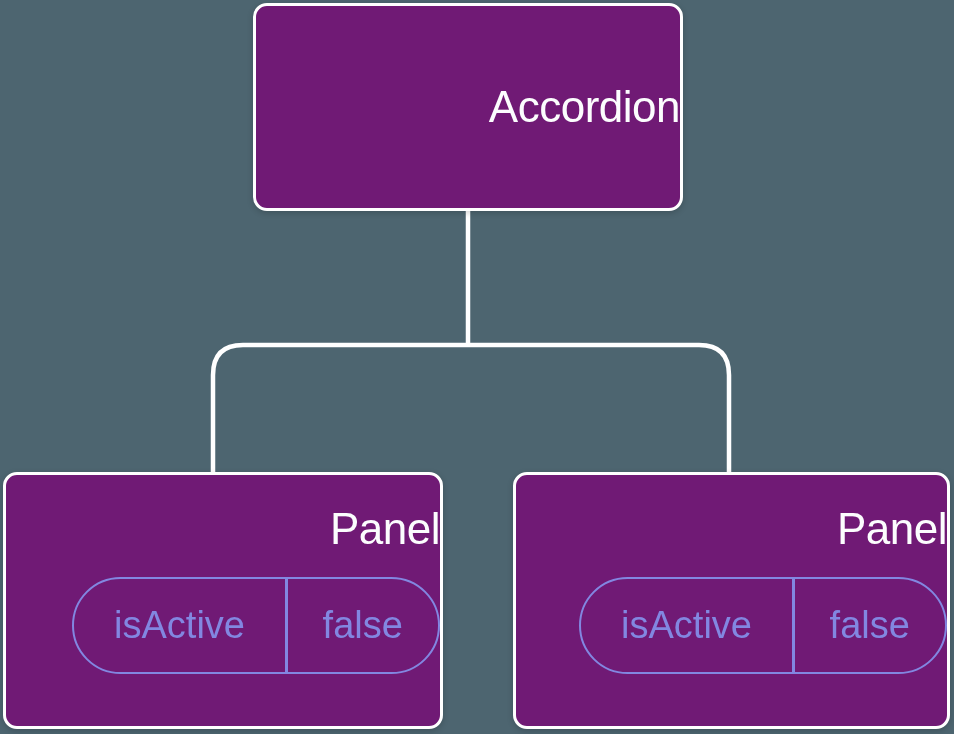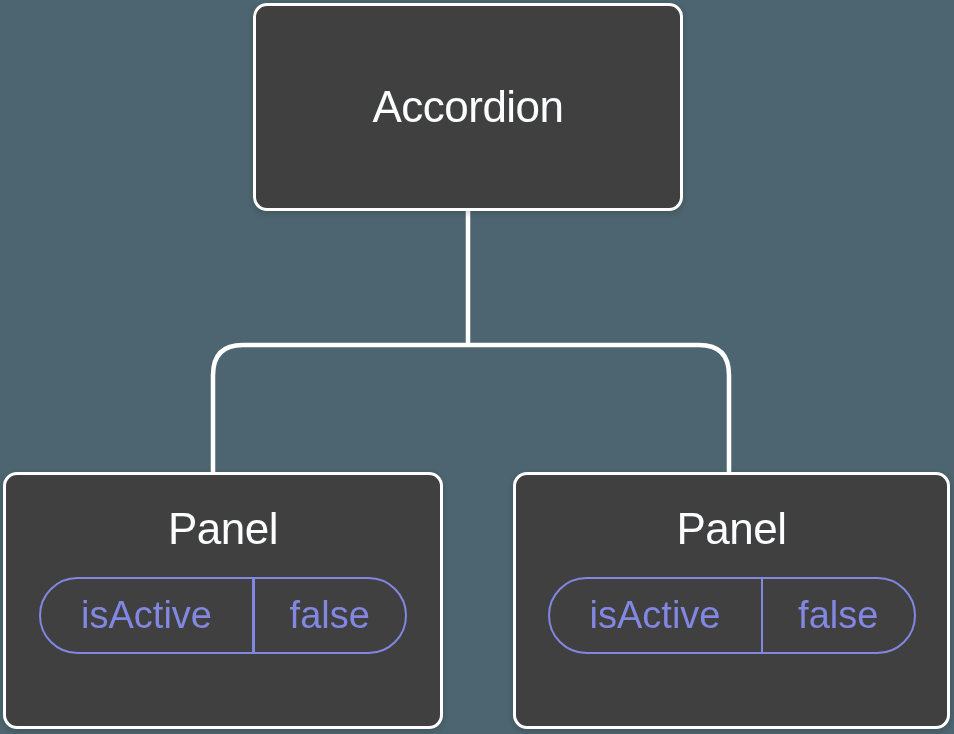--- a/index.html
+++ b/index.html
@@ -16,28 +16,28 @@
     overflow: hidden;
   }
   .connectors {
     position: absolute;
     inset: 0;
     z-index: 0;
   }
   .node {
     position: absolute;
     z-index: 1;
-    background: #404040;
+    background: #701a75;
     border: 3px solid #ffffff;
     border-radius: 14px;
     box-sizing: border-box;
     box-shadow: 0 2px 6px rgba(0,0,0,0.18);
     display: flex;
     flex-direction: column;
-    align-items: center;
+    align-items: flex-end;
     justify-content: center;
     color: #ffffff;
   }
   .node-root {
     left: 253px;
     top: 3px;
     width: 430px;
     height: 208px;
   }
   .node-label {
@@ -57,21 +57,21 @@
   .panel-title {
     font-size: 44px;
     font-weight: 500;
     letter-spacing: -0.5px;
     line-height: 56px;
     color: #fcfdfe;
   }
   .prop-pill {
     margin-top: 20px;
     width: 368px;
-    height: 77px;
+    height: 97px;
     border: 2.5px solid #8287e1;
     border-radius: 52px;
     box-sizing: border-box;
     display: flex;
     align-items: stretch;
     color: #8287e1;
     font-size: 38px;
   }
   .prop-cell {
     display: flex;

